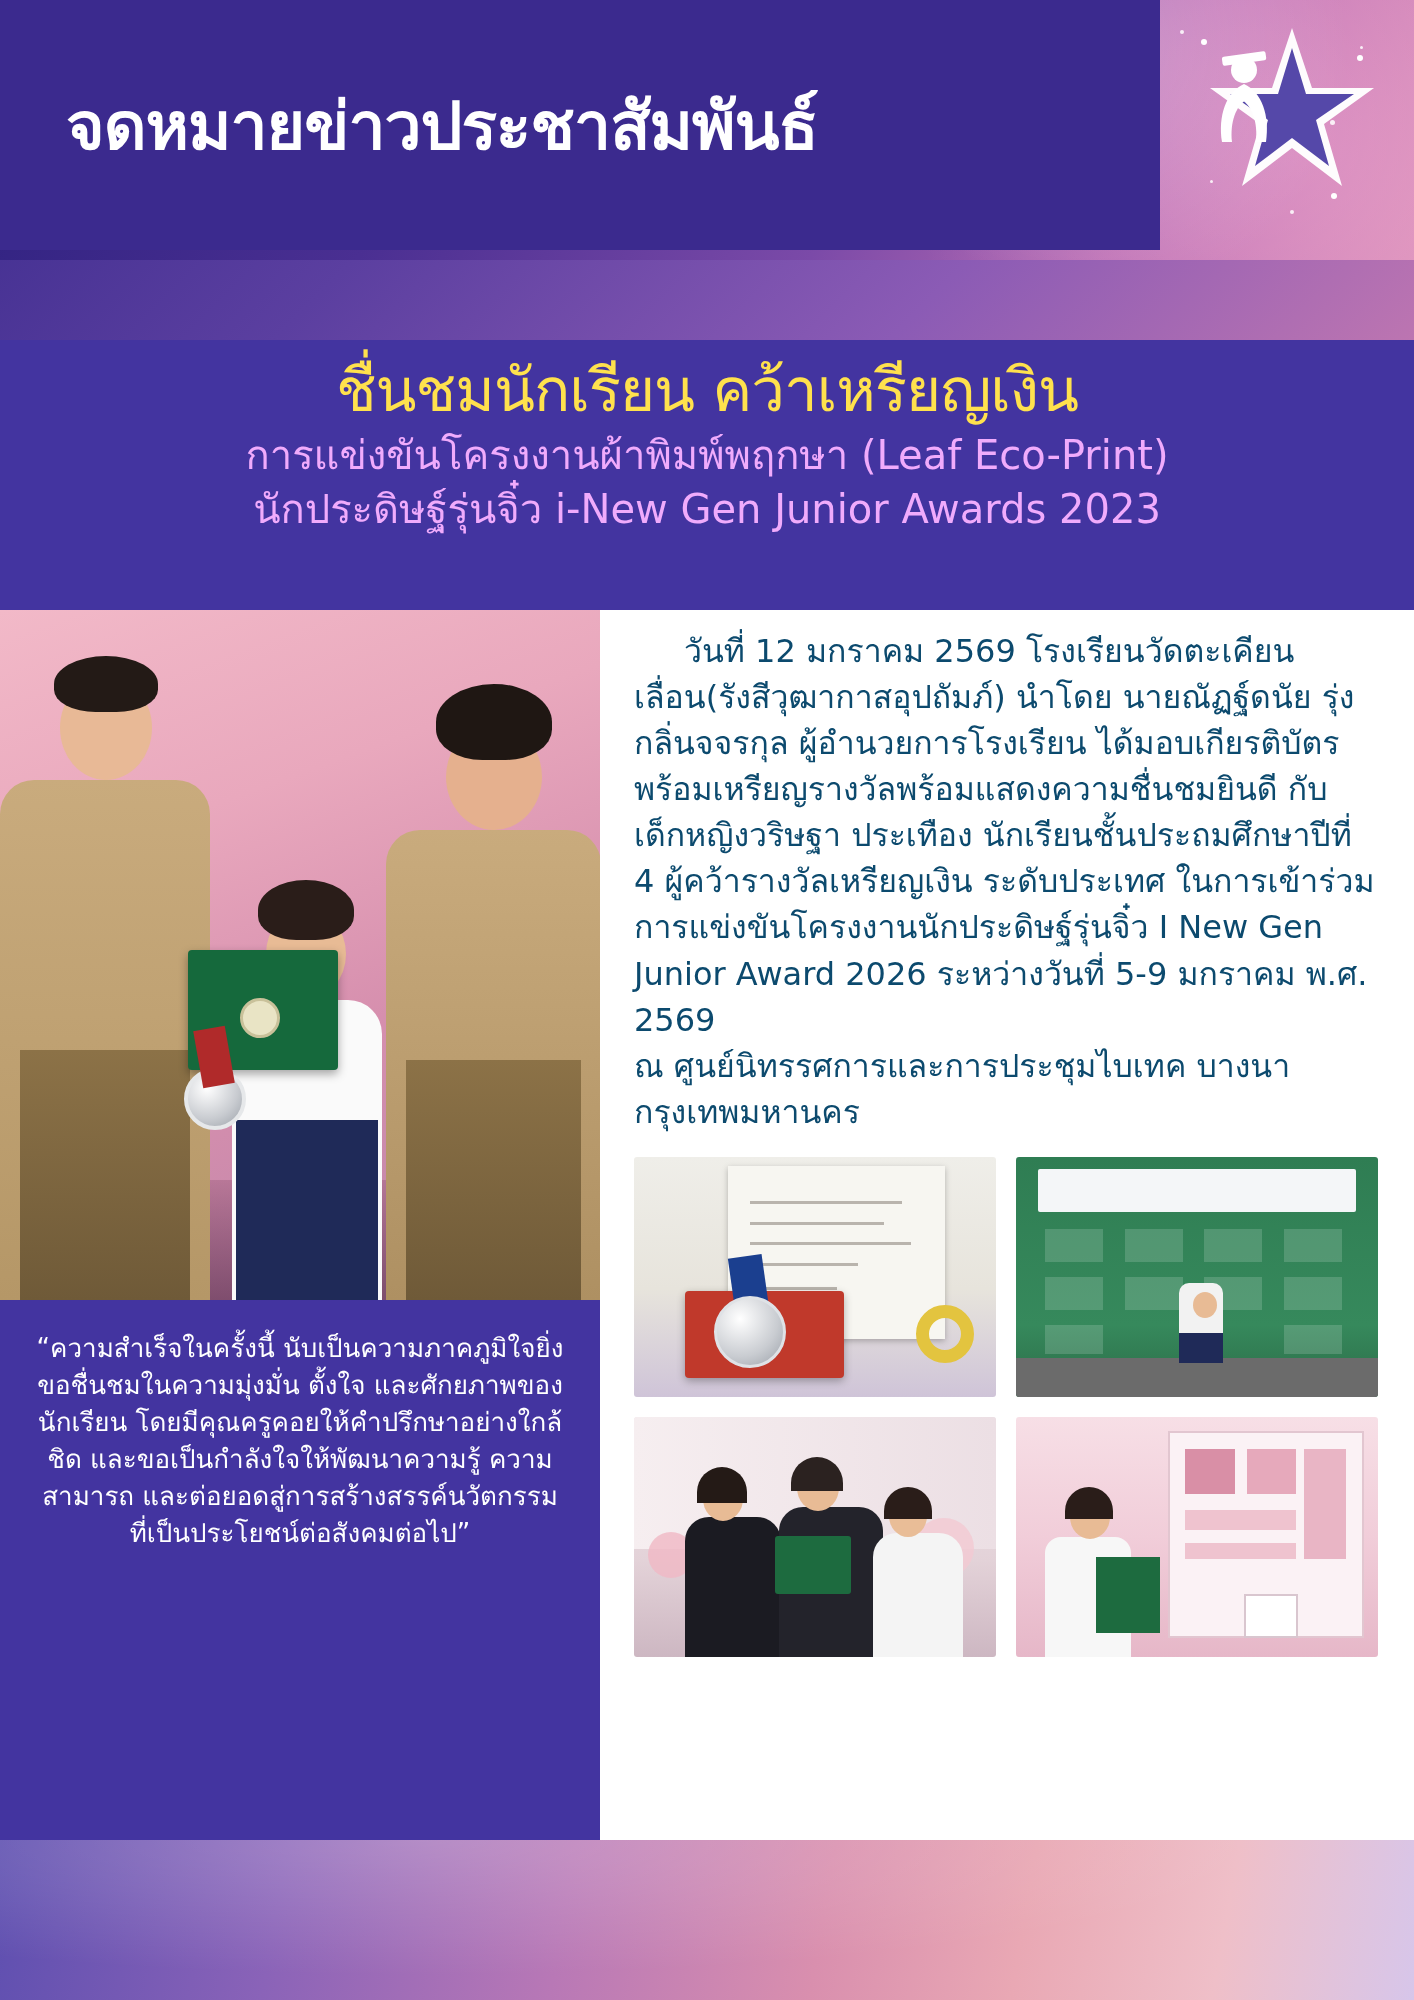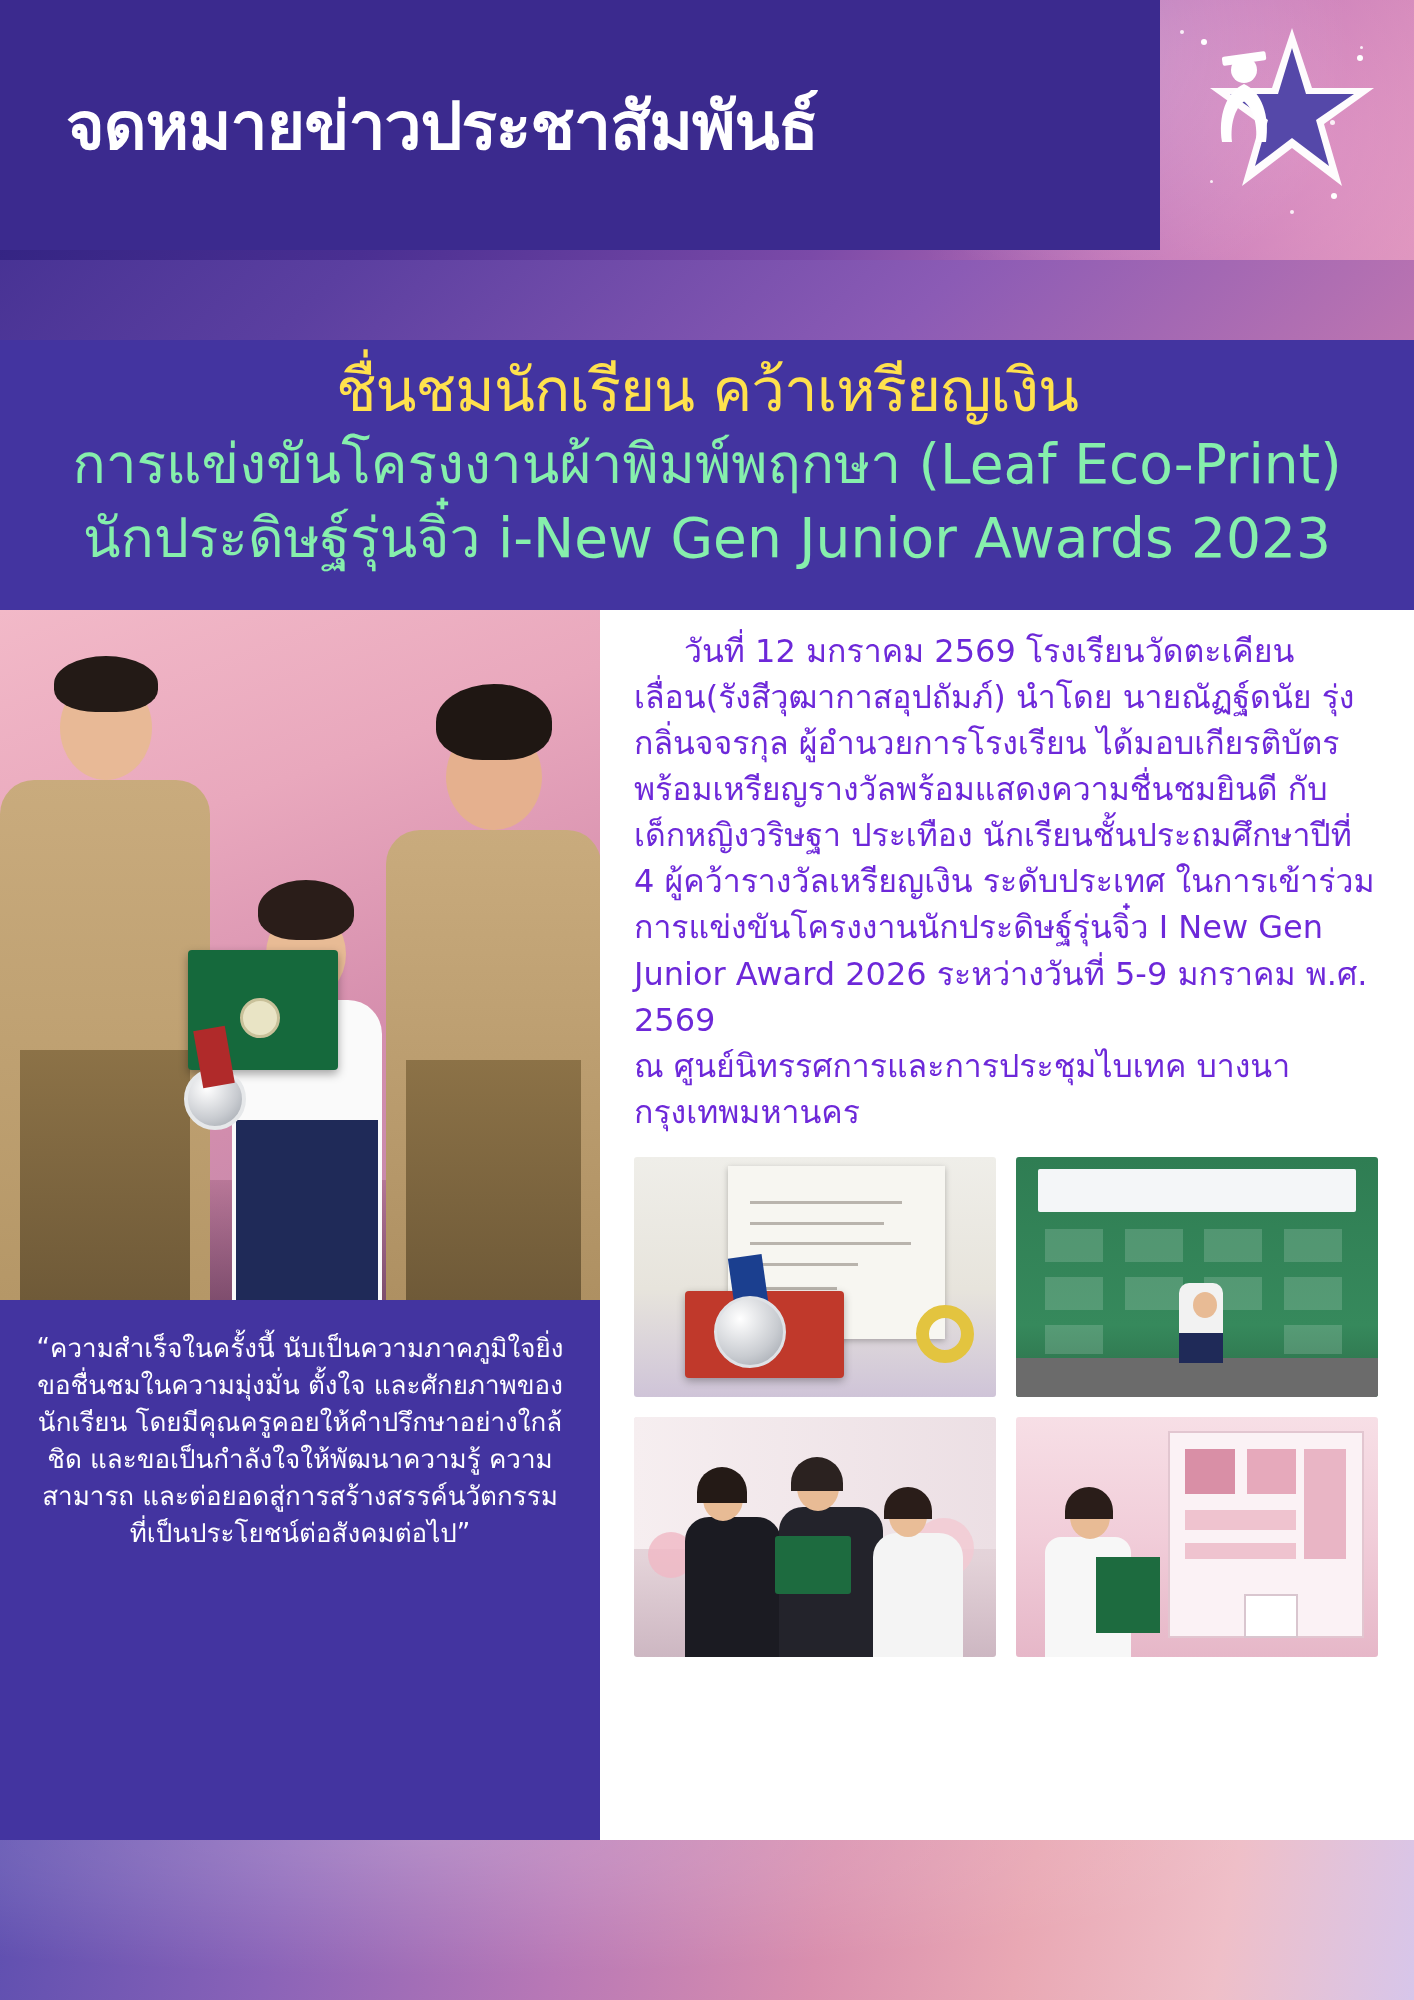--- a/index.html
+++ b/index.html
@@ -98,22 +98,22 @@
     padding-top: 14px;
   }
   .headline {
     color: #ffe14d;
     font-size: 60px;
     font-weight: normal;
     line-height: 1.22;
     letter-spacing: -1px;
   }
   .subhead {
-    color: #86efac;
-    font-size: 55px;
+    color: #f0abfc;
+    font-size: 40px;
     line-height: 1.3;
     margin-top: 2px;
   }
 
   
   .body-area {
     position: absolute;
     top: 610px; left: 0;
     width: 1414px;
     height: 1230px;
@@ -155,21 +155,21 @@
   
   .right-col {
     position: absolute;
     top: 0; left: 600px;
     width: 814px;
     height: 1230px;
     background: #ffffff;
     padding: 18px 36px 0 34px;
   }
   .article {
-    color: #6d28d9;
+    color: #0c4a6e;
     font-size: 32px;
     line-height: 1.44;
   }
   .article .indent { display: inline-block; width: 50px; }
 
   .gallery-header {
     margin-top: 20px;
     background: #4334a0;
     color: #ffe14d;
     font-size: 38px;

